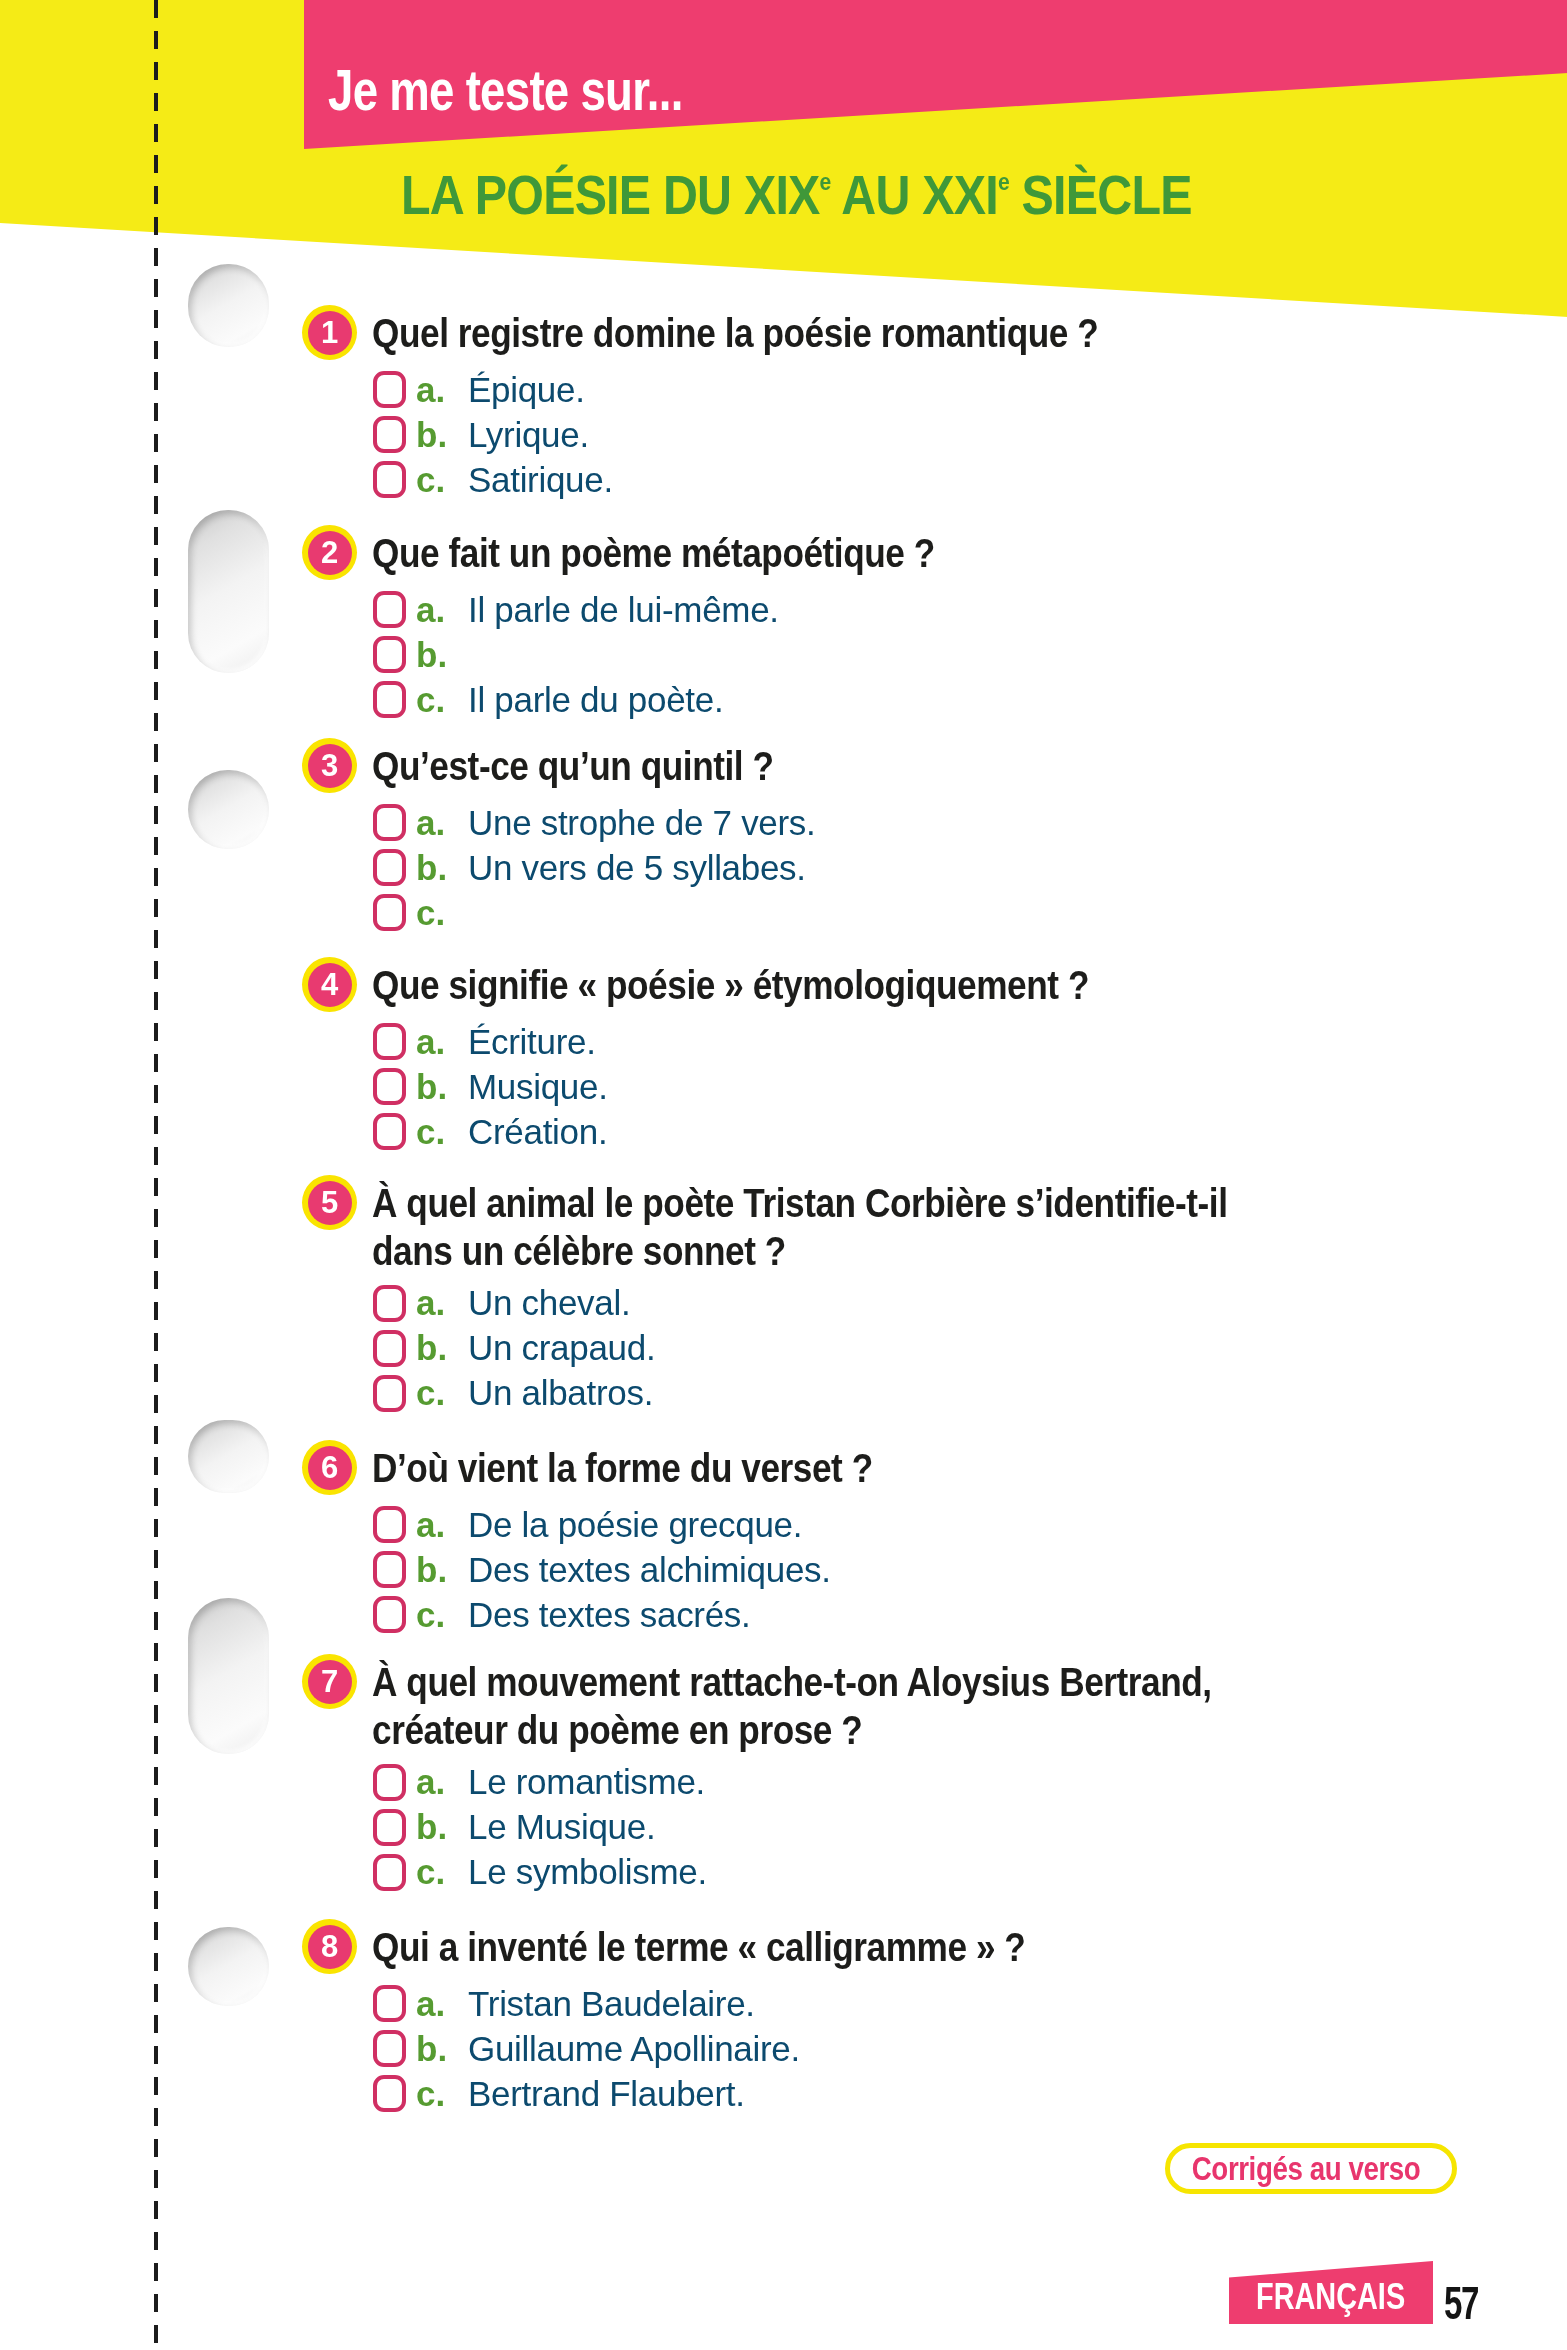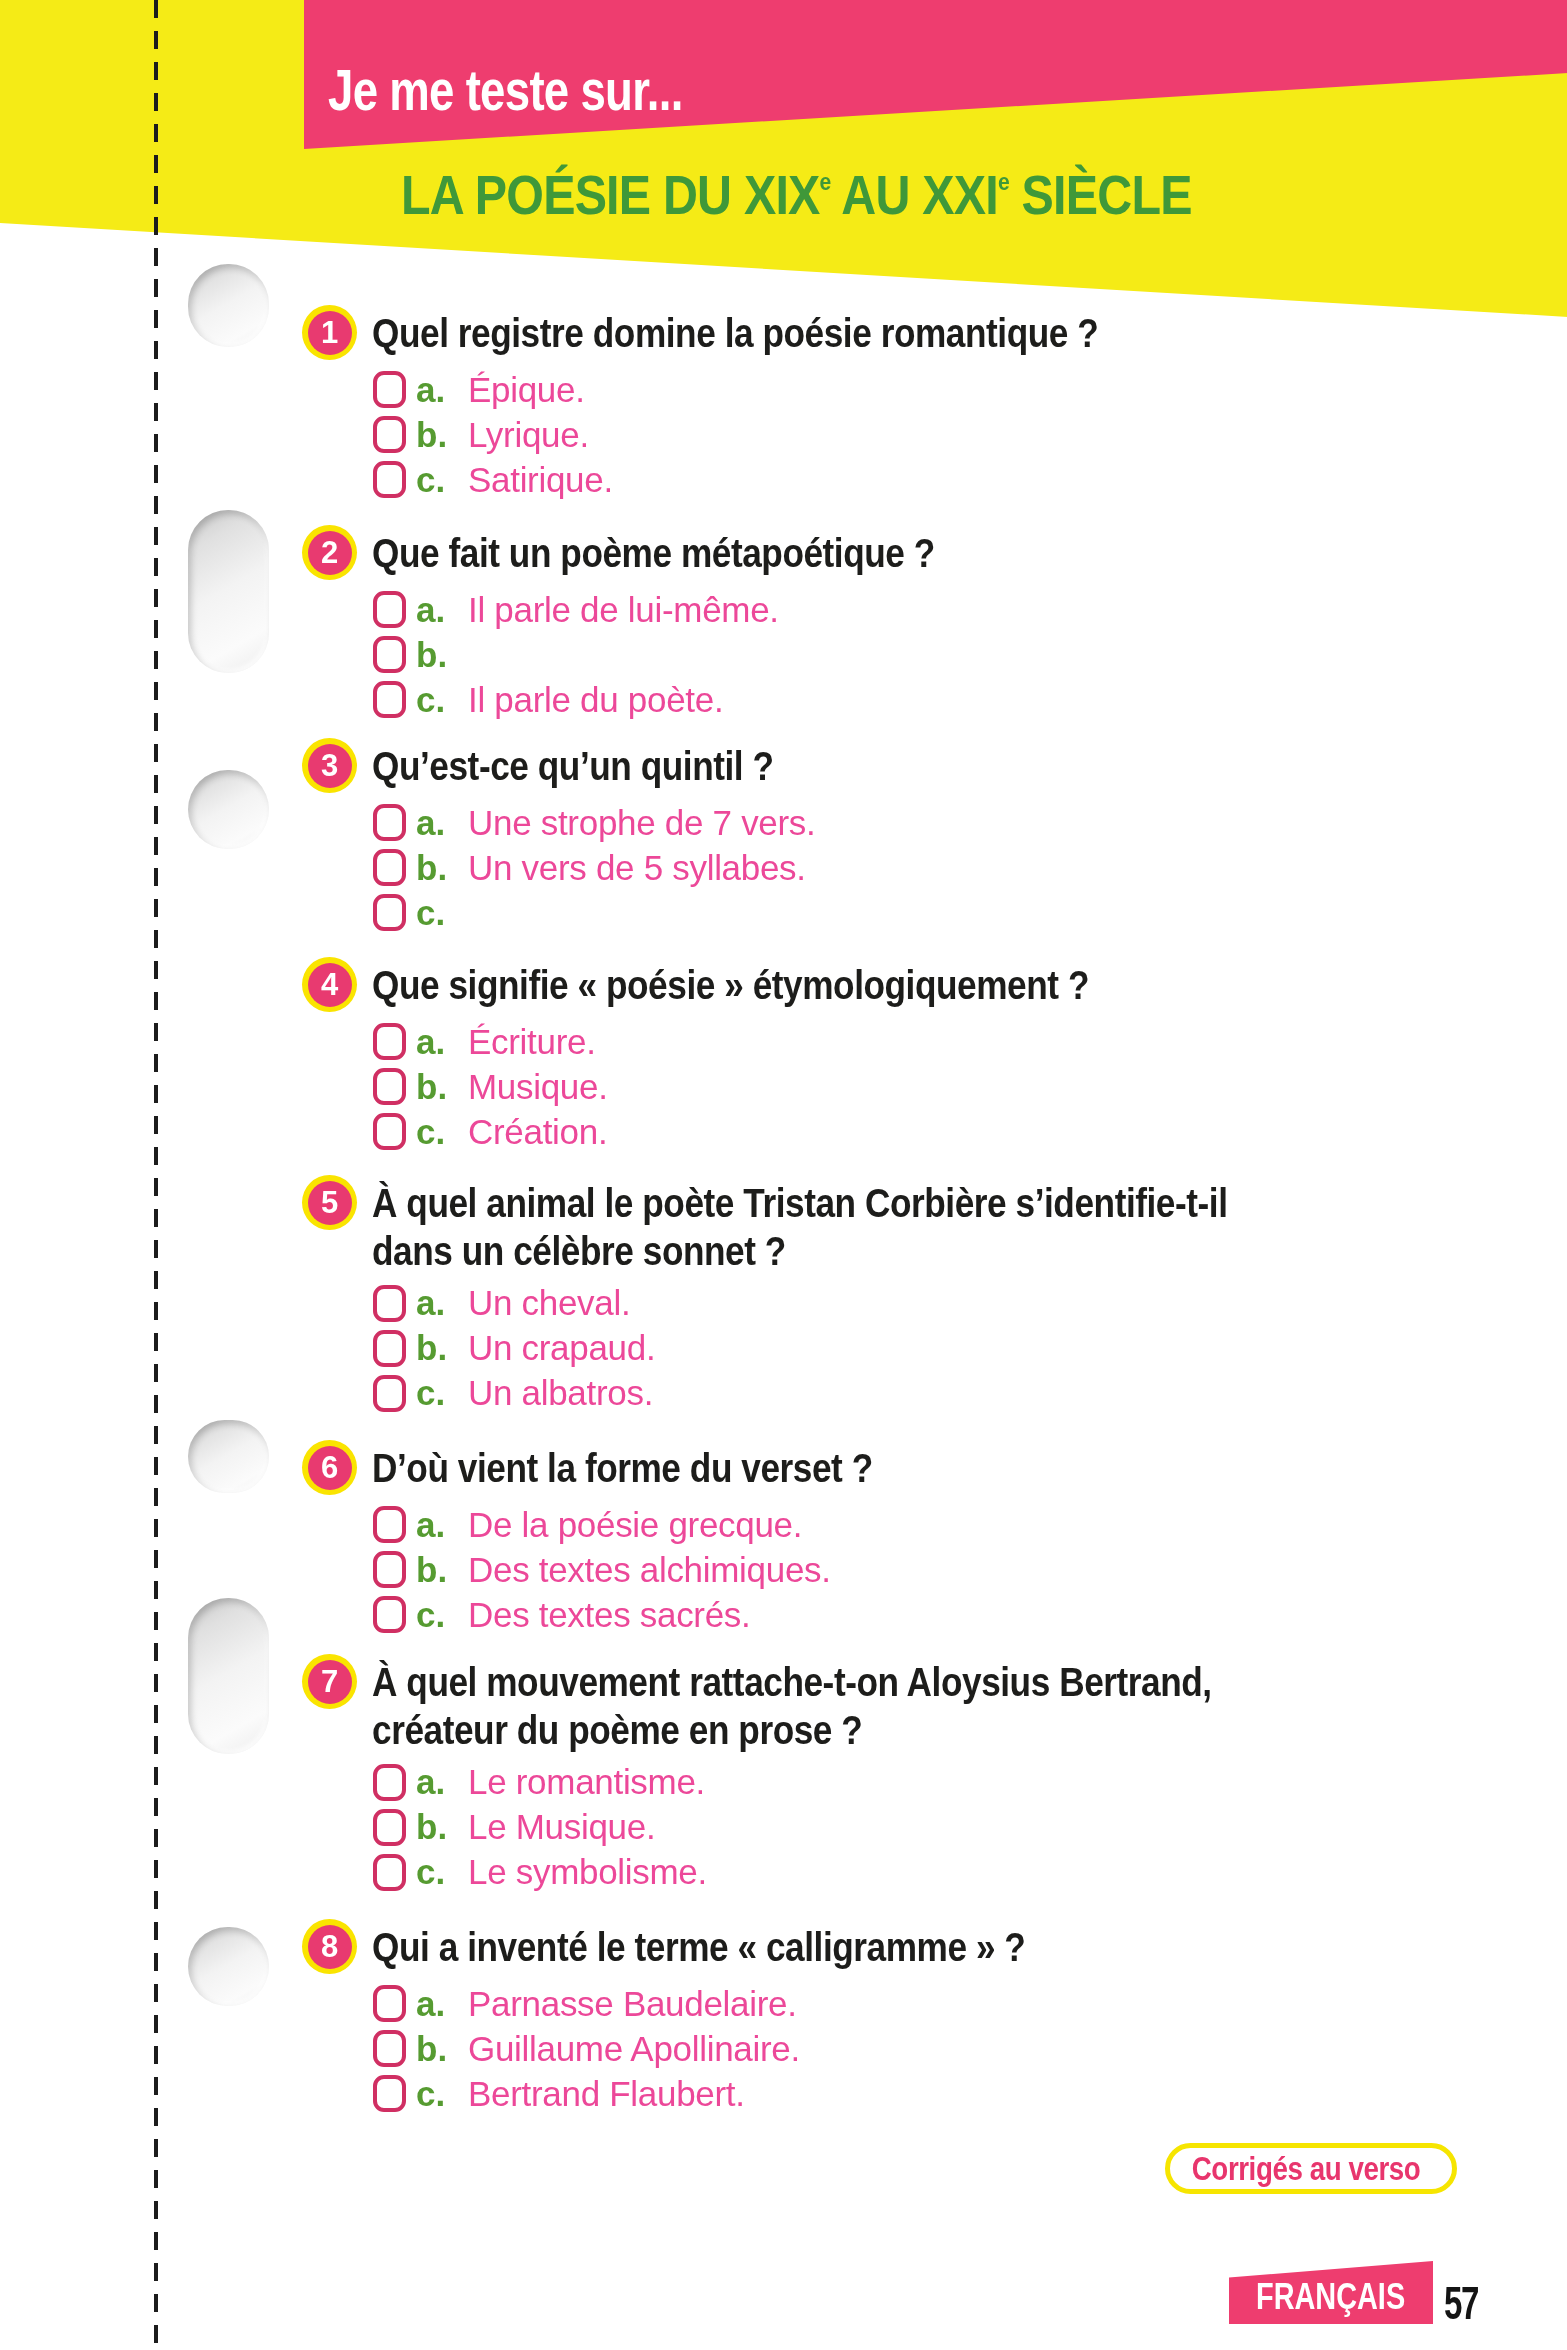--- a/index.html
+++ b/index.html
@@ -50,21 +50,21 @@
     letter-spacing:-0.5px;transform:scaleX(0.88);transform-origin:left top;white-space:nowrap;
   }
   .opts{margin-left:69px;margin-top:10px;}
   .q.two .opts{margin-top:5.5px;}
   .opt{display:flex;align-items:center;height:45px;}
   .opt-box{
     width:33px;height:37px;box-sizing:border-box;border:4.6px solid #D02F63;
     border-radius:11px;margin-right:10px;flex:0 0 auto;background:transparent;
   }
   .opt-letter{width:52px;flex:0 0 auto;color:#569B31;font-size:35px;font-weight:bold;}
-  .opt-text{color:#ec4899;font-size:35px;letter-spacing:-0.3px;white-space:nowrap;}
+  .opt-text{color:#0c4a6e;font-size:35px;letter-spacing:-0.3px;white-space:nowrap;}
   
   .answers-pill{
     position:absolute;left:1165px;top:2143px;width:292px;height:51px;box-sizing:border-box;
     background:#ffffff;border:5.5px solid #F6E500;border-radius:26px;
     display:flex;align-items:center;
   }
   .answers-pill span{
     color:#E8356D;font-size:33px;font-weight:bold;letter-spacing:-0.5px;
     transform:scaleX(0.84);white-space:nowrap;
   }
@@ -283,21 +283,21 @@
   <div class="q-badge">
       <div class="q-badge-inner">8</div>
     </div>
   <div class="q-text">
       <div>Qui a inventé le terme « calligramme » ?</div>
     </div>
   <div class="opts">
     <div class="opt">
         <span class="opt-box"></span>
         <span class="opt-letter">a.</span>
-        <span class="opt-text">Parnasse Baudelaire.</span>
+        <span class="opt-text">Tristan Baudelaire.</span>
       </div>
     <div class="opt">
         <span class="opt-box"></span>
         <span class="opt-letter">b.</span>
         <span class="opt-text">Guillaume Apollinaire.</span>
       </div>
     <div class="opt">
         <span class="opt-box"></span>
         <span class="opt-letter">c.</span>
         <span class="opt-text">Bertrand Flaubert.</span>

